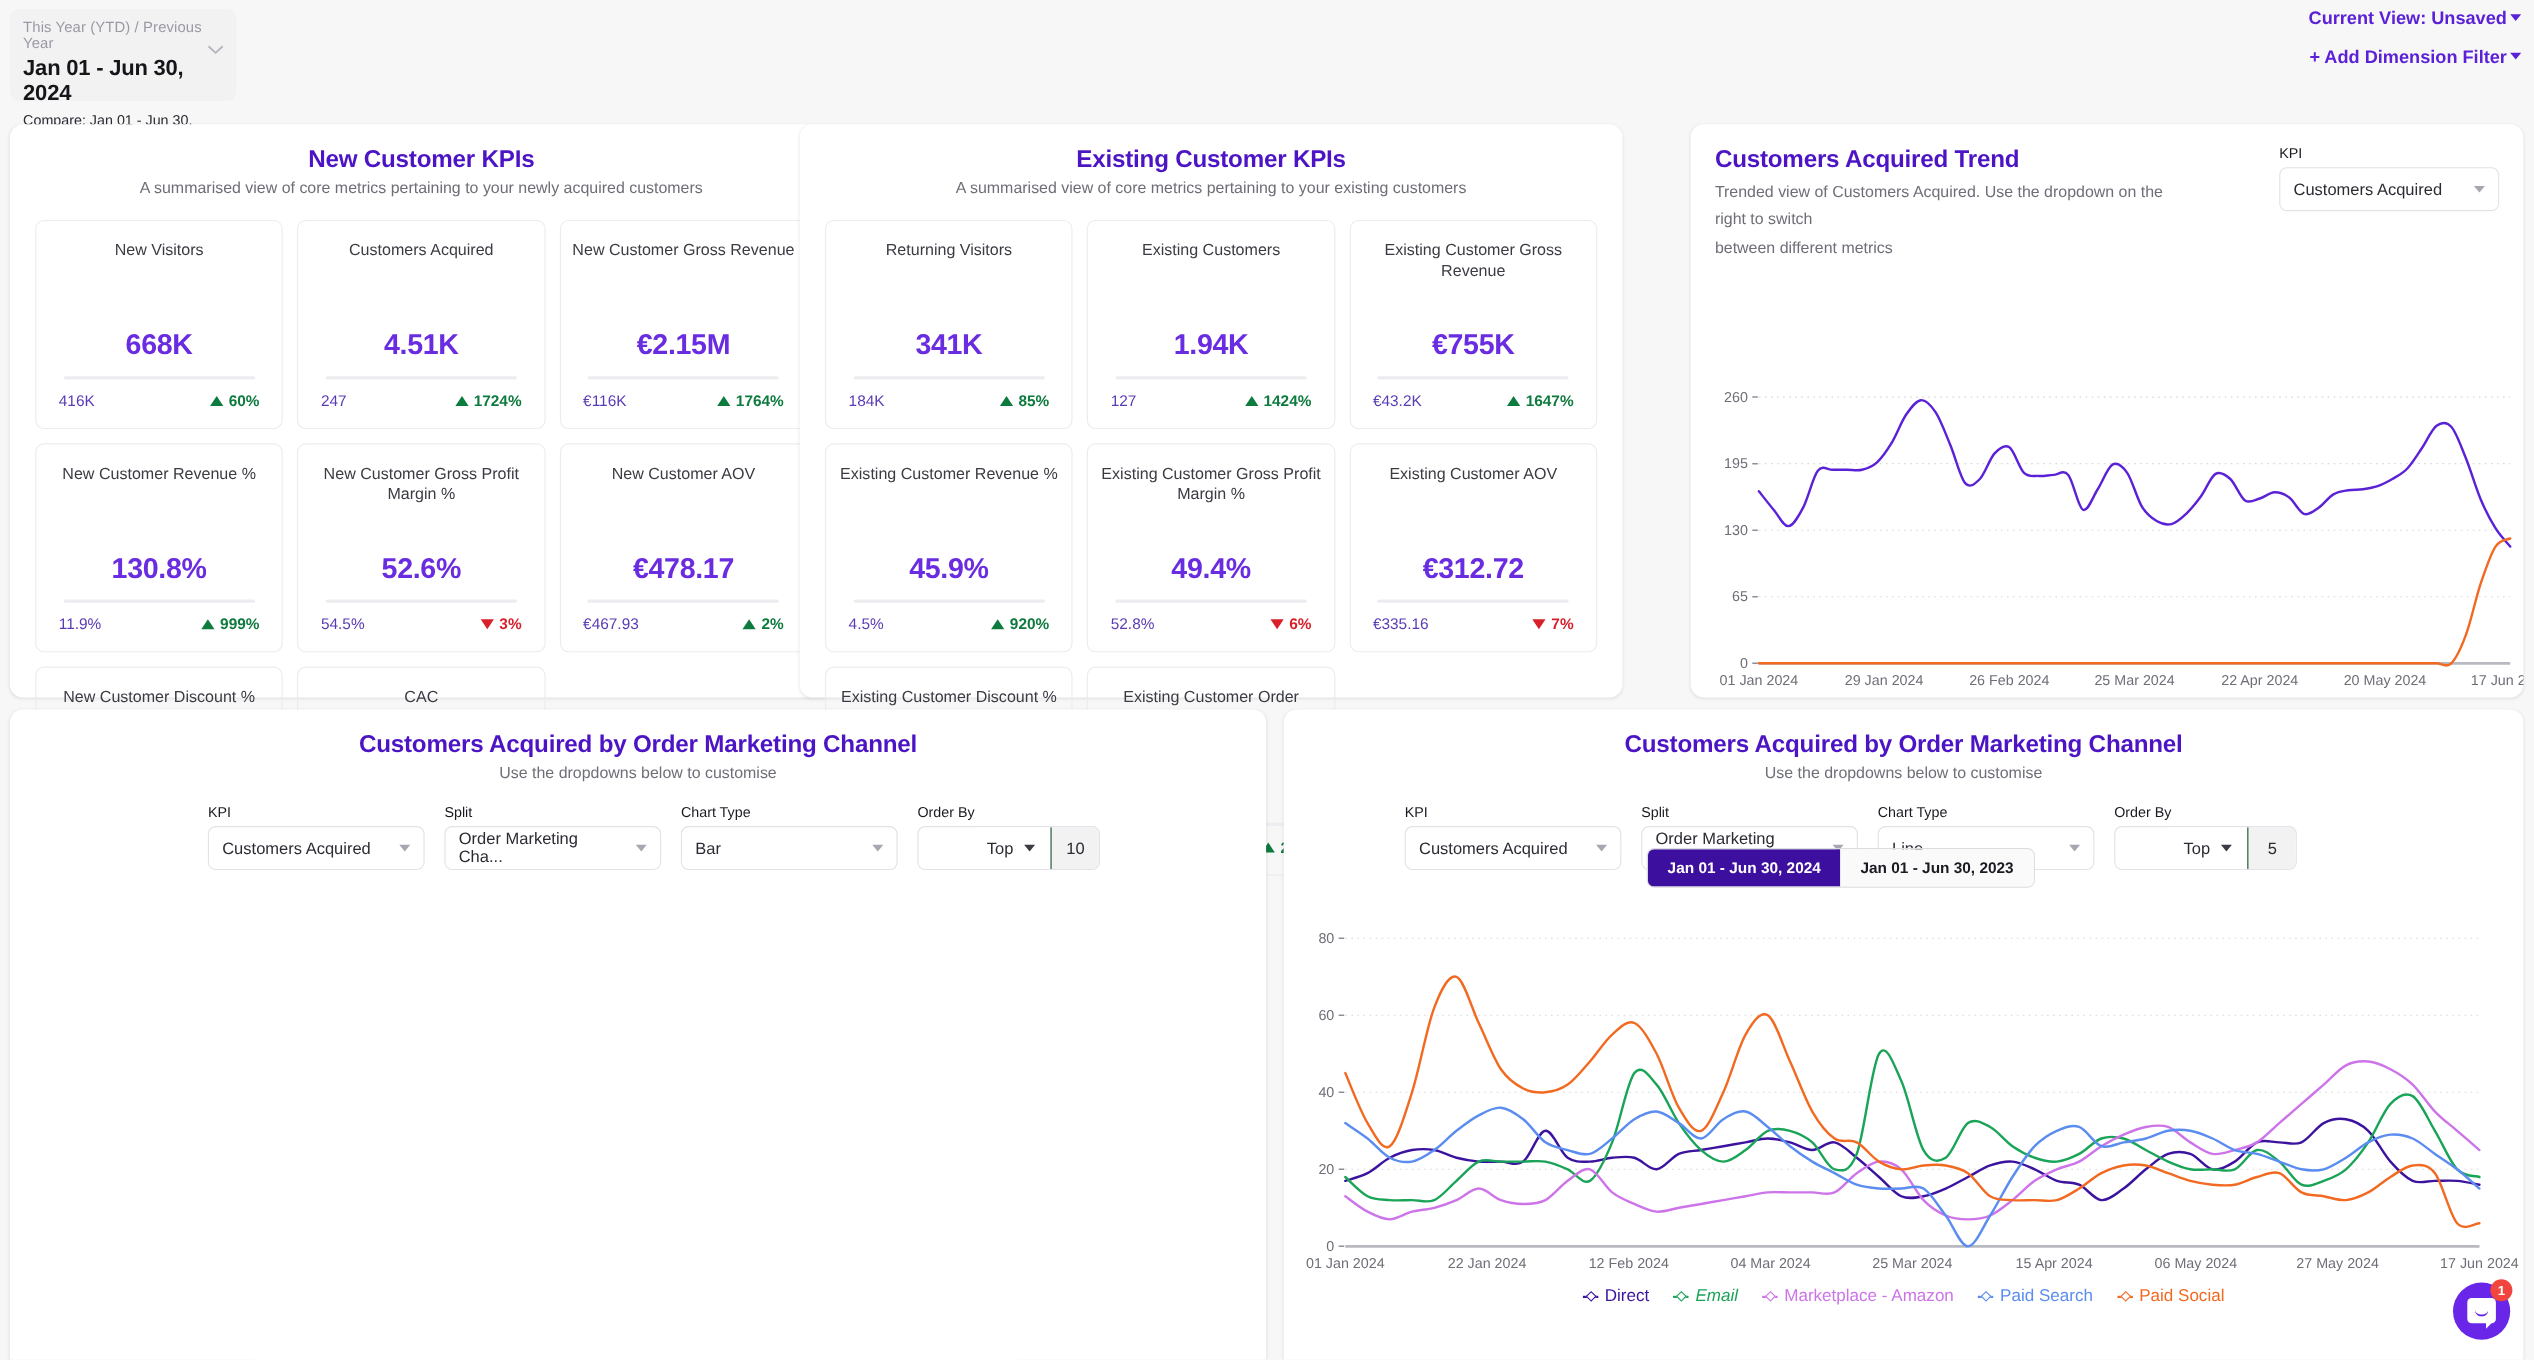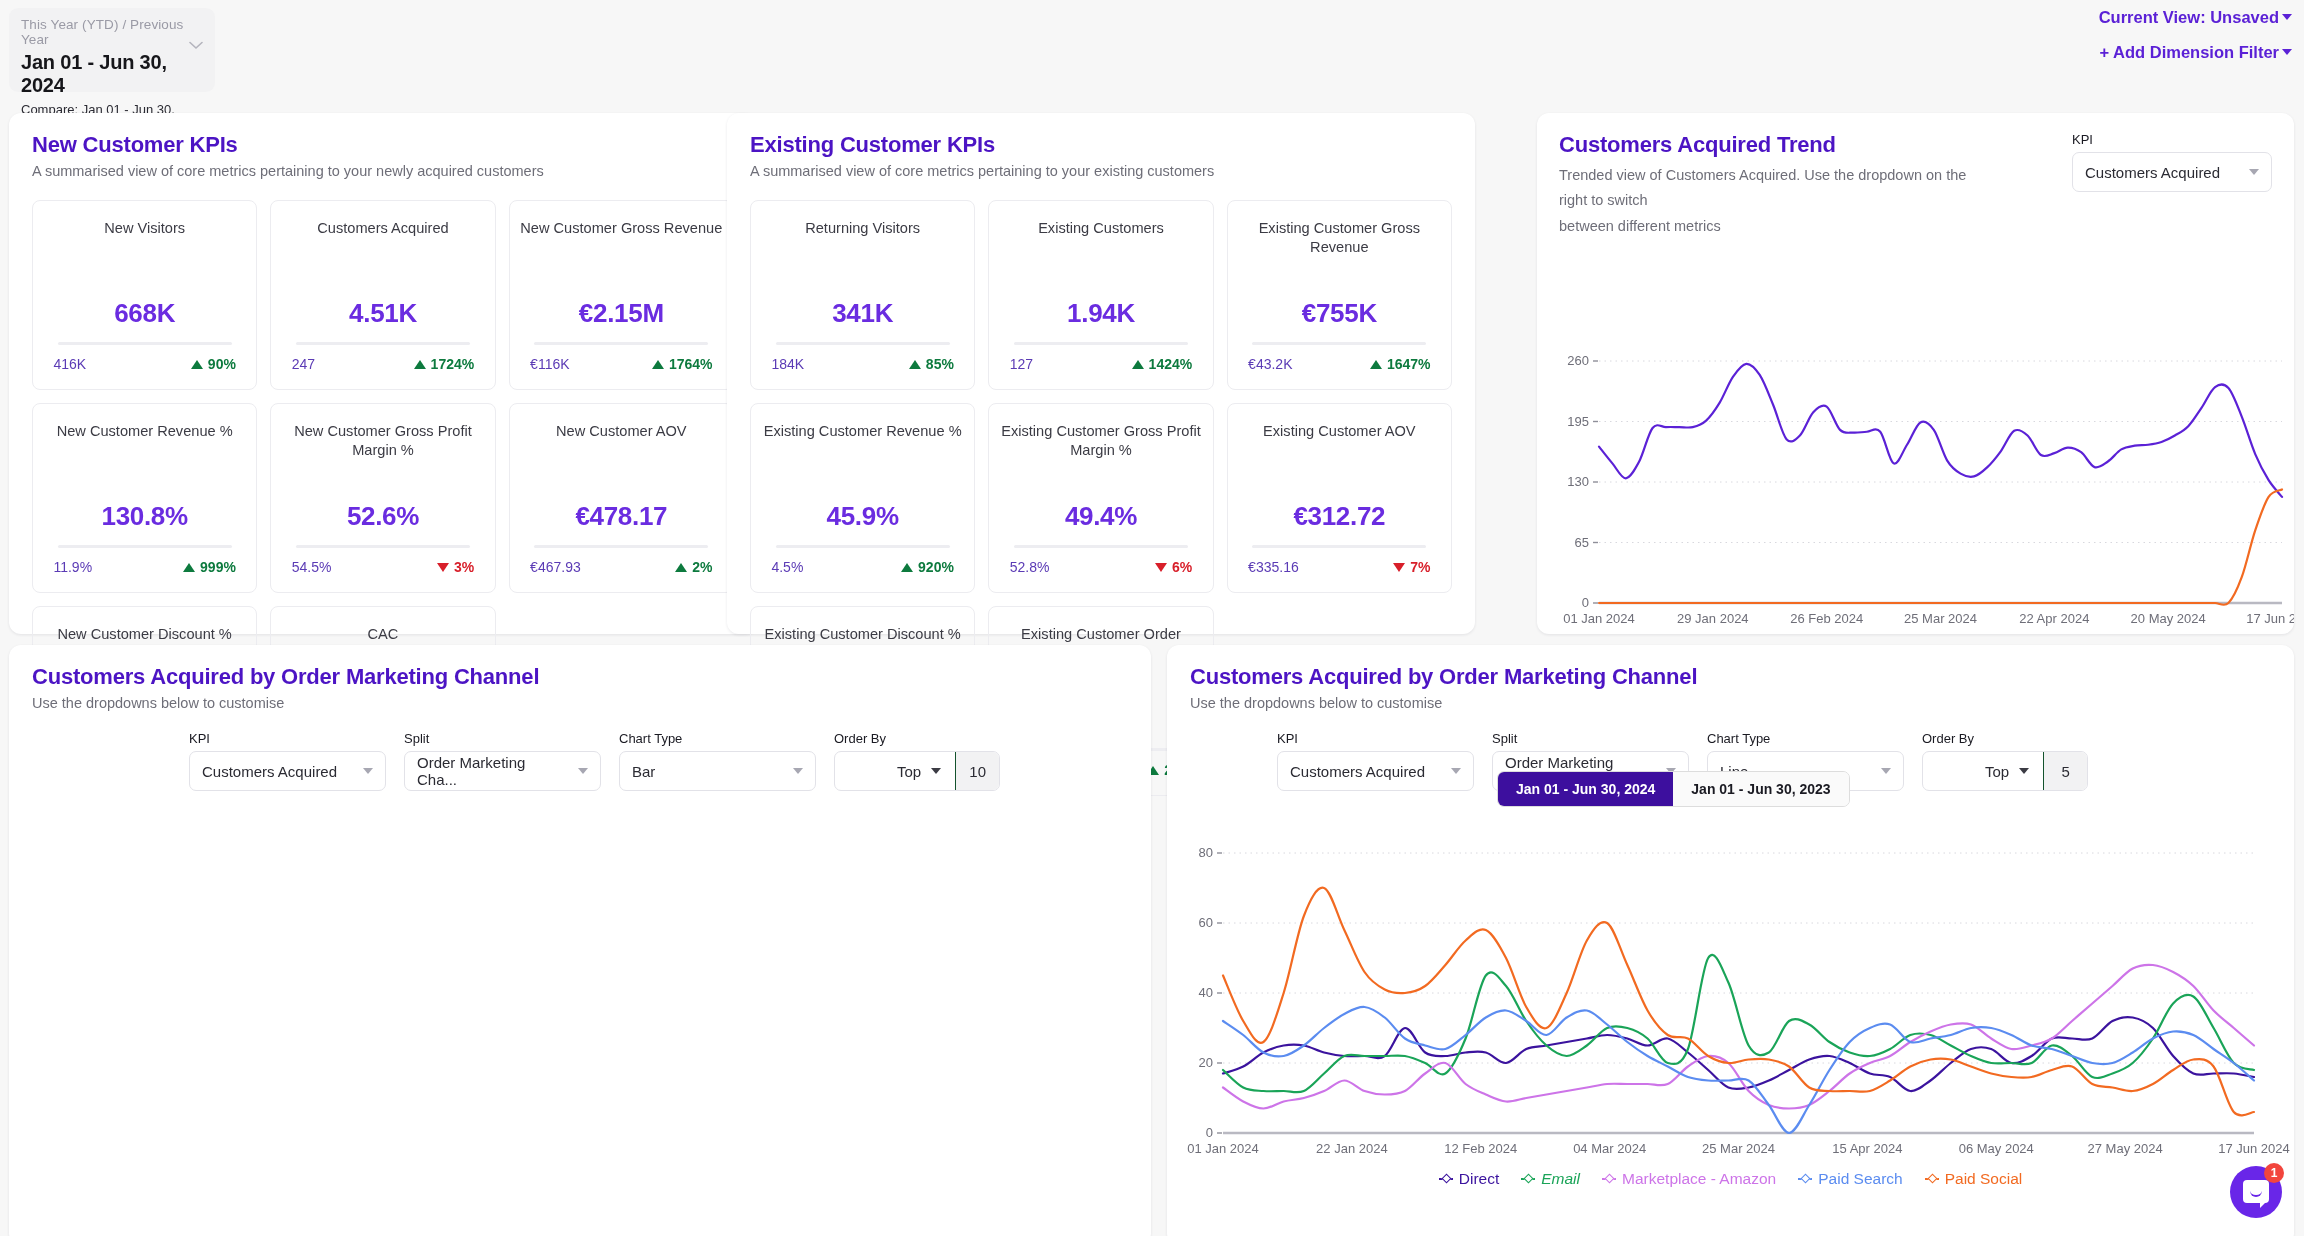--- a/index.html
+++ b/index.html
@@ -34,21 +34,21 @@
           box-shadow: 0 1px 3px rgba(20,20,40,.09); }
   .card-title { font-size: 22px; font-weight: 700; color: #4c14c4; letter-spacing: -.2px; }
   .card-sub { font-size: 14.5px; color: #6e6e78; margin-top: 5px; }
 
   #card-new { left: 9px; top: 113px; width: 748px; height: 521px; }
   #card-exist { left: 727px; top: 113px; width: 748px; height: 521px; }
   #card-trend { left: 1537px; top: 113px; width: 757px; height: 521px; }
   #card-bar   { left: 9px; top: 645px; width: 1142px; height: 600px; }
   #card-line  { left: 1167px; top: 645px; width: 1127px; height: 600px; }
 
-  .card-head { padding: 19px 23px 0 23px; }
+  .card-head { padding: 19px 23px 0 23px; text-align: center; }
 
   
   .kpi-grid { display: grid; grid-template-columns: repeat(3, 1fr); gap: 13px;
               padding: 21px 23px 23px 23px; }
   .kpi {
     border: 1px solid #ececf0; border-radius: 8px; height: 190px;
     display: flex; flex-direction: column; align-items: center;
     padding: 18px 8px 0 8px; position: relative;
   }
   .kpi-label { font-size: 14.6px; color: #3b3b44; text-align: center; line-height: 1.28; }
@@ -141,21 +141,21 @@
     </div>
     <div class="kpi-grid" id="new-kpi-grid">
         <div class="kpi">
           <div class="kpi-label">New Visitors</div>
           <div class="kpi-value">668K</div>
           <div class="kpi-rule"></div>
           <div class="kpi-foot">
             <span class="kpi-prev">416K</span>
             <span class="kpi-delta up">
               <span class="tri-up"></span>
-              <span>90%</span>
+              <span>60%</span>
             </span>
           </div>
         </div>
         <div class="kpi">
           <div class="kpi-label">Customers Acquired</div>
           <div class="kpi-value">4.51K</div>
           <div class="kpi-rule"></div>
           <div class="kpi-foot">
             <span class="kpi-prev">247</span>
             <span class="kpi-delta up">

